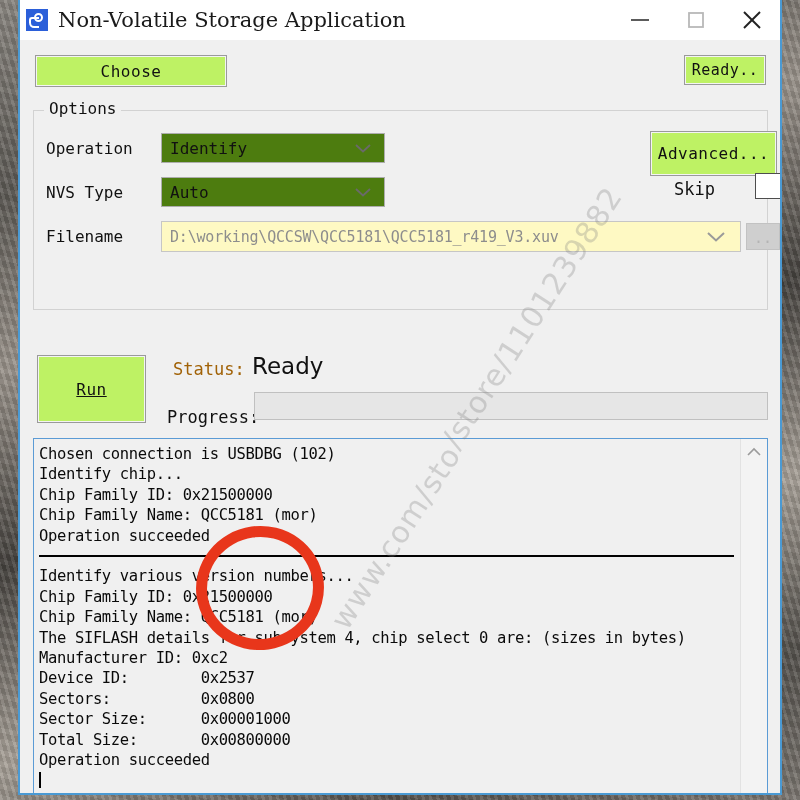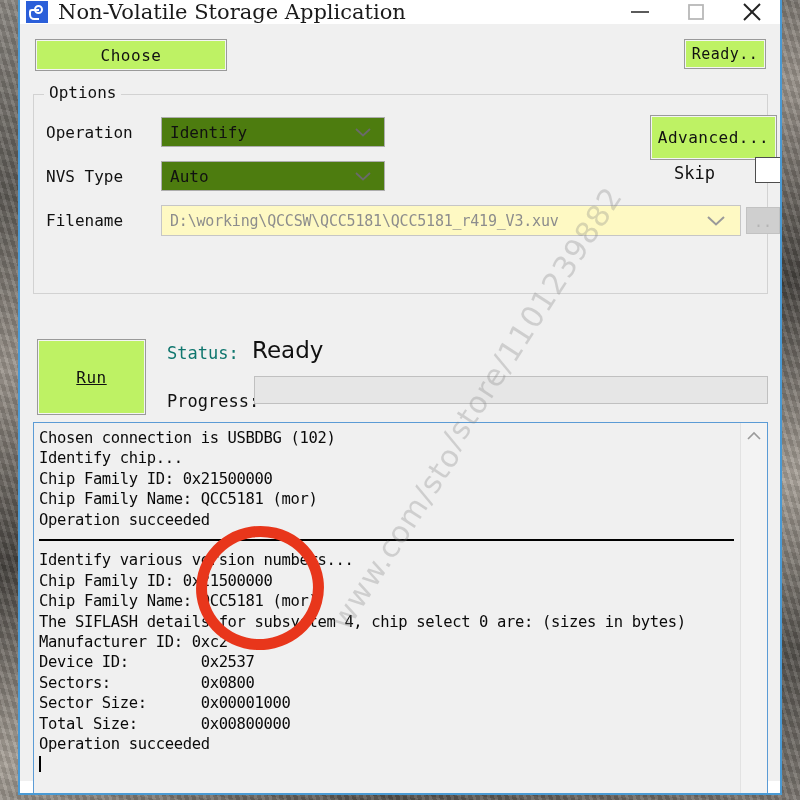--- a/index.html
+++ b/index.html
@@ -41,21 +41,21 @@
     border: 2px solid #4a9ad4;
     border-top: none;
     background: #ffffff;
     box-sizing: border-box;
     overflow: hidden;
   }
 
   
   #titlebar {
     position: relative;
-    height: 24px;
+    height: 40px;
     background: #ffffff;
     display: flex;
     align-items: center;
   }
   #app-icon {
     width: 22px; height: 22px;
     margin-left: 6px; margin-right: 10px;
     background: #2b5fd9;
     position: relative;
     flex: none;
@@ -240,28 +240,28 @@
     width: 26px; height: 26px;
     background: #ffffff;
     border: 1px solid #4d4d4d;
     box-sizing: border-box;
   }
 
   
   #run-button {
     position: absolute;
     left: 17px; top: 315px;
-    width: 109px; height: 76px;
+    width: 109px; height: 68px;
     font-size: 16px;
     text-decoration: underline;
   }
   #status-label {
     position: absolute;
-    left: 147px; top: 319px;
-    font-size: 17px; color: #0f766e;
+    left: 153px; top: 319px;
+    font-size: 17px; color: #a16207;
     font-family: "DejaVu Sans Mono", monospace;
   }
   #status-value {
     position: absolute;
     left: 232px; top: 313px;
     font-size: 23px; color: #111;
     font-family: "DejaVu Sans", sans-serif;
   }
   #progress-label {
     position: absolute;

